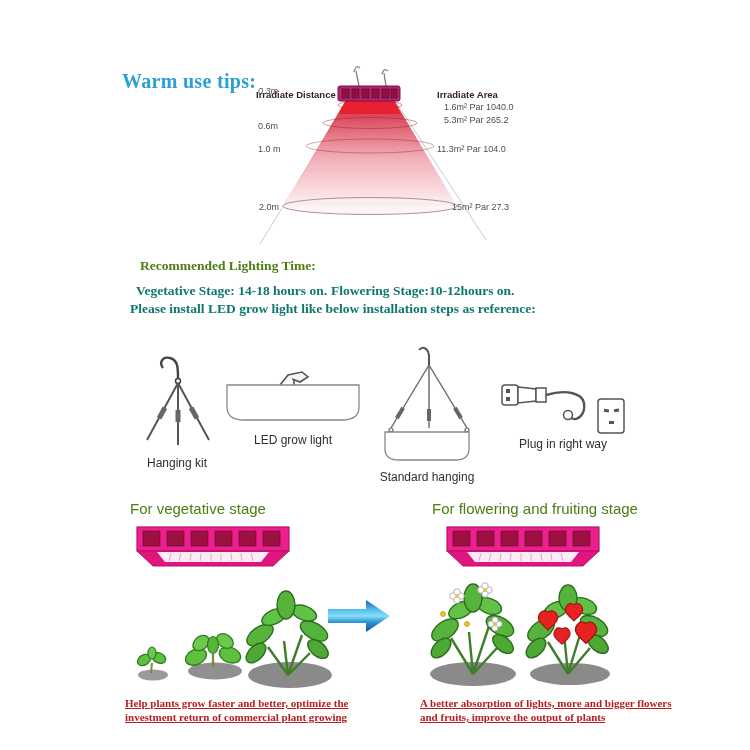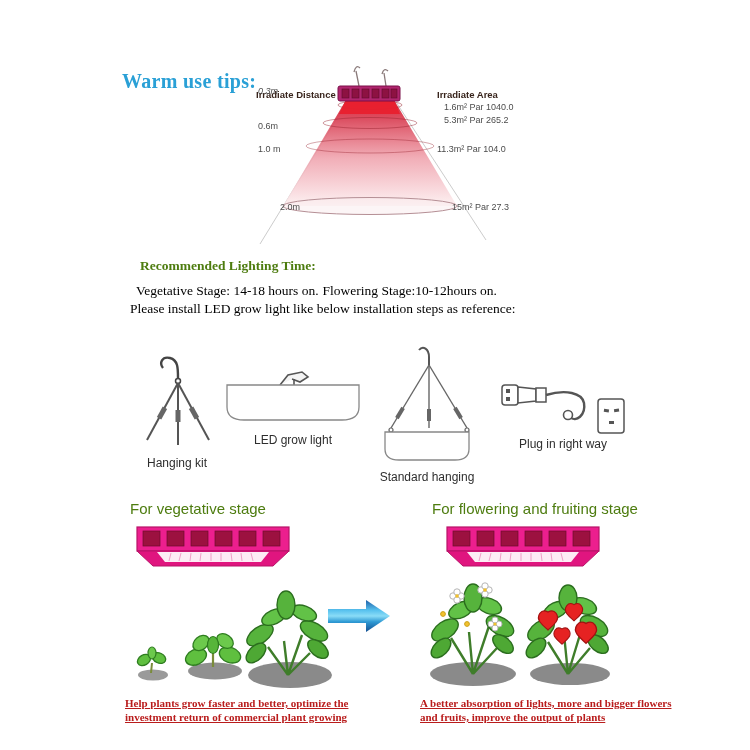--- a/index.html
+++ b/index.html
@@ -2,21 +2,21 @@
 <html><head>
 <meta charset="utf-8">
 <style>
   html,body{margin:0;padding:0;background:#fff;}
   #canvas{position:relative;width:750px;height:750px;background:#ffffff;overflow:hidden;
           font-family:"Liberation Serif", serif;color:#1c1c1c;}
   .abs{position:absolute;}
   .title{font-size:20px;font-weight:700;color:#2aa0d6;letter-spacing:.3px;}
   .subtitle{font-size:13.5px;font-weight:600;color:#141414;}
   .bluehead{font-size:13.5px;font-weight:600;color:#4d7c0f;}
-  .bodyline{font-size:13.5px;font-weight:400;color:#000000;}
+  .bodyline{font-size:13.5px;font-weight:700;color:#0f766e;}
   .diag-head{font-family:"Liberation Sans", sans-serif;font-size:9.5px;font-weight:700;color:#38241c;}
   .diag-val{font-family:"Liberation Sans", sans-serif;font-size:9px;color:#4c4c4c;}
   .install-label{font-family:"Liberation Sans", sans-serif;font-size:12px;color:#2e2e2e;text-align:center;}
   .stage-head{font-family:"Liberation Sans", sans-serif;font-size:15px;color:#4d7c0f;}
   .stage-desc{font-size:11px;font-weight:600;color:#b91c1c;line-height:1.28;text-decoration:underline;}
   svg{display:block;}
 </style>
 </head>
 <body>
 
@@ -59,21 +59,21 @@
         <rect x="132" y="33" width="7" height="9" fill="#8d1242" stroke="#5e0b2c" stroke-width="0.6"></rect>
         <rect x="141" y="33" width="6" height="9" fill="#8d1242" stroke="#5e0b2c" stroke-width="0.6"></rect>
       </g>
     </svg>
   </div>
 
   <div class="abs diag-head" style="left:256px;top:89px;">Irradiate Distance</div>
   <div class="abs diag-val" style="left:258px;top:86px;font-style:italic;">0.3m</div>
   <div class="abs diag-val" style="left:258px;top:121px;">0.6m</div>
   <div class="abs diag-val" style="left:258px;top:144px;text-align:center;">1.0 m</div>
-  <div class="abs diag-val" style="left:259px;top:202px;margin-left:21px;">2.0m</div>
+  <div class="abs diag-val" style="left:259px;top:202px;">2.0m</div>
 
   <div class="abs diag-head" style="left:437px;top:89px;">Irradiate Area</div>
   <div class="abs diag-val" style="left:444px;top:102px;">1.6m² Par 1040.0</div>
   <div class="abs diag-val" style="left:444px;top:115px;">5.3m² Par 265.2</div>
   <div class="abs diag-val" style="left:437px;top:144px;">11.3m² Par 104.0</div>
   <div class="abs diag-val" style="left:452px;top:202px;">15m² Par 27.3</div>
 
   <div class="abs bluehead" style="left:140px;top:258px;">Recommended Lighting Time:</div>
   <div class="abs" style="left:136px;top:281px;">
     <span class="bodyline">Vegetative Stage: 14-18 hours on.</span>

